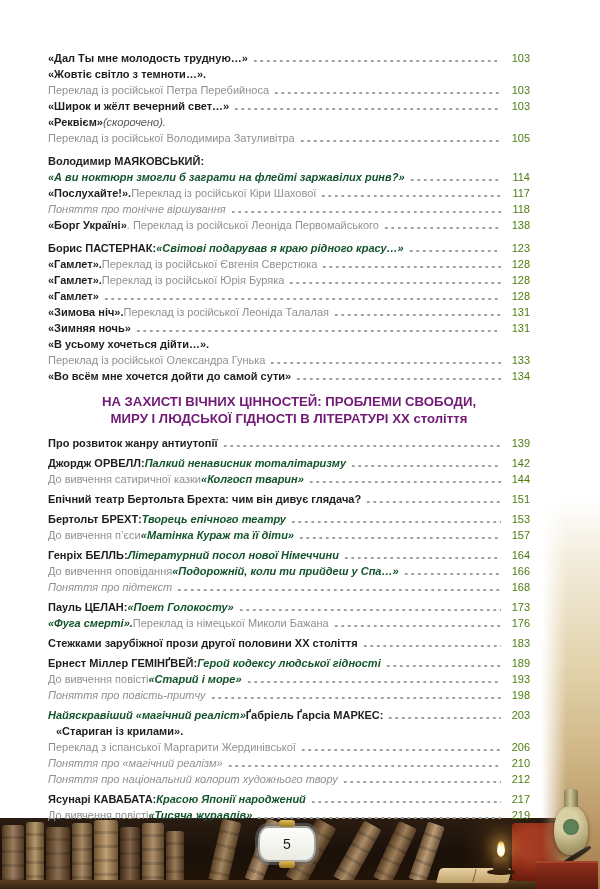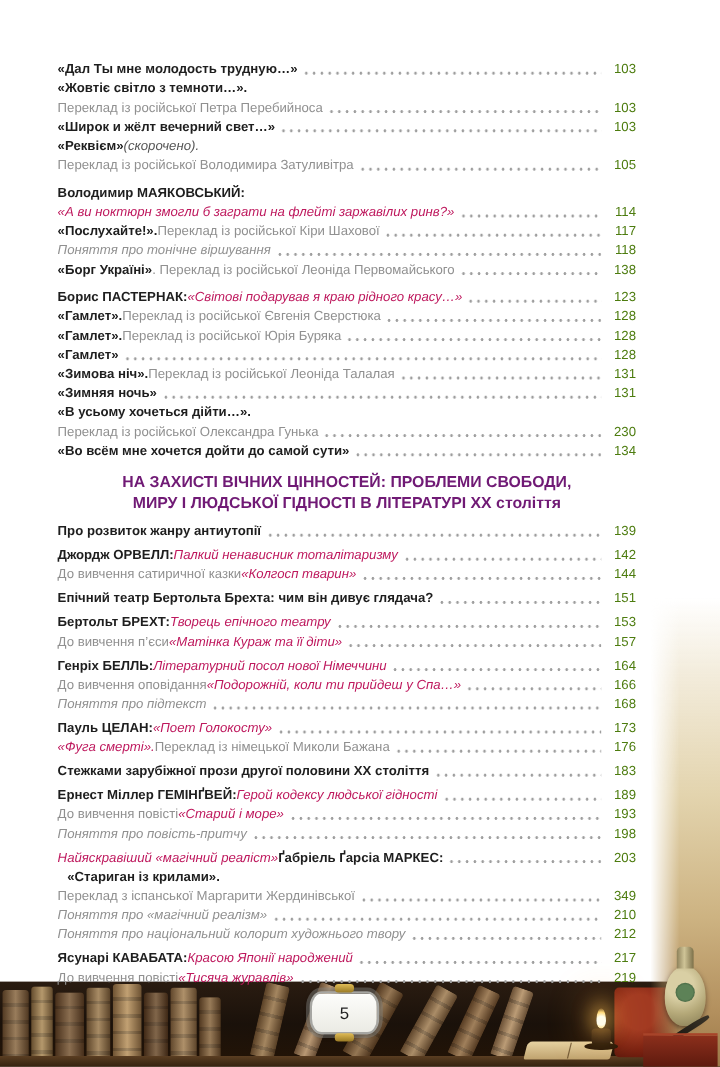--- a/index.html
+++ b/index.html
@@ -63,21 +63,21 @@
 
   
   .content{position:absolute;left:48px;right:70px;top:50px;z-index:5;}
   .row{display:flex;align-items:baseline;line-height:16px;font-size:11px;
     white-space:nowrap;color:#222;}
   .row .seg{flex:0 0 auto;}
   .toplist .gap{margin-top:7px;}
   .botlist .gap{margin-top:4px;}
   .ind{padding-left:8px;}
   .seg.b{font-weight:bold;color:#1e1e1e;}
-  .seg.bi{font-weight:normal;font-style:italic;color:#be185d;}
+  .seg.bi{font-weight:bold;font-style:italic;color:#14532d;}
   .seg.g{color:#909090;}
   .seg.gi{color:#909090;font-style:italic;}
   .seg.i{font-style:italic;color:#555;}
   .leader{flex:1 1 auto;align-self:stretch;min-width:8px;margin:0 3px 0 4px;
     background-image:radial-gradient(circle,#9e9e9e 1.05px,transparent 1.35px);
     background-size:6.5px 4px;background-repeat:repeat-x;background-position:left bottom 3px;}
   .pg{flex:0 0 auto;min-width:26px;text-align:right;color:#4d7c0f;}
   .section-heading{text-align:center;font-weight:bold;font-size:13.2px;line-height:17px;
     margin:9px 0 8px;}
 </style>
@@ -208,21 +208,21 @@
         <span class="seg b">«Зимняя ночь»</span>
         <span class="leader"></span>
         <span class="pg">131</span>
       </div>
       <div class="row">
         <span class="seg b">«В усьому хочеться дійти…».</span>
       </div>
       <div class="row">
         <span class="seg g">Переклад із російської Олександра Гунька</span>
         <span class="leader"></span>
-        <span class="pg">230</span>
+        <span class="pg">133</span>
       </div>
       <div class="row">
         <span class="seg b">«Во всём мне хочется дойти до самой сути»</span>
         <span class="leader"></span>
         <span class="pg">134</span>
       </div>
     </div>
   <div class="section-heading" style="color: #701a75;">
     <div>НА ЗАХИСТІ ВІЧНИХ ЦІННОСТЕЙ:  ПРОБЛЕМИ СВОБОДИ,</div>
     <div>МИРУ І ЛЮДСЬКОЇ ГІДНОСТІ В ЛІТЕРАТУРІ ХХ століття</div>
@@ -318,21 +318,21 @@
         <span class="seg b">Ґабріель Ґарсіа МАРКЕС: </span>
         <span class="leader"></span>
         <span class="pg">203</span>
       </div>
       <div class="row ind">
         <span class="seg b">«Стариган із крилами».</span>
       </div>
       <div class="row">
         <span class="seg g">Переклад з іспанської Маргарити Жердинівської</span>
         <span class="leader"></span>
-        <span class="pg">349</span>
+        <span class="pg">206</span>
       </div>
       <div class="row">
         <span class="seg gi">Поняття про «магічний реалізм»</span>
         <span class="leader"></span>
         <span class="pg">210</span>
       </div>
       <div class="row">
         <span class="seg gi">Поняття про національний колорит художнього твору</span>
         <span class="leader"></span>
         <span class="pg">212</span>

